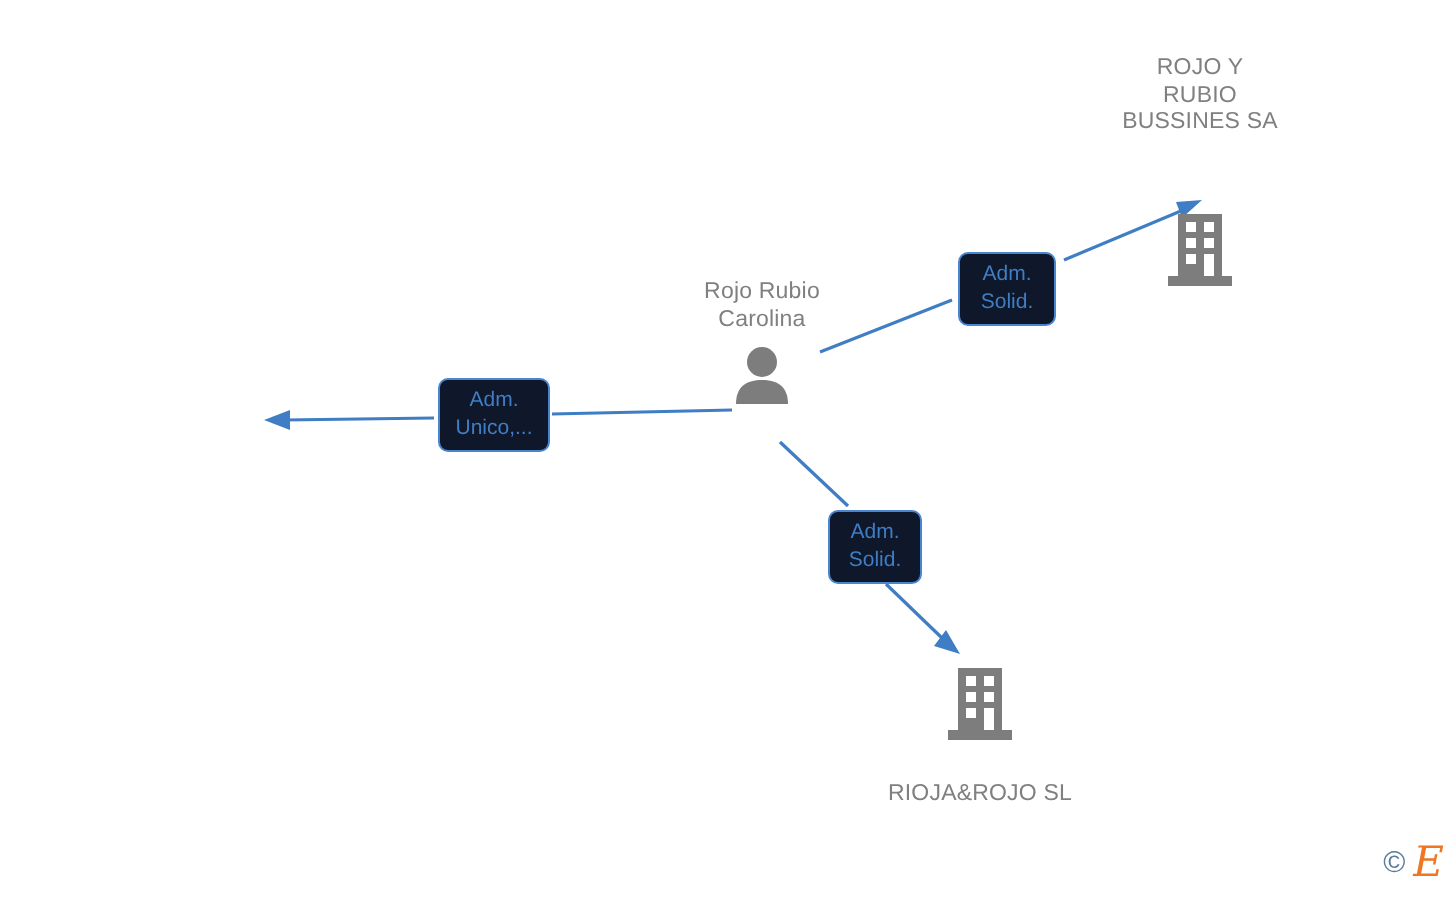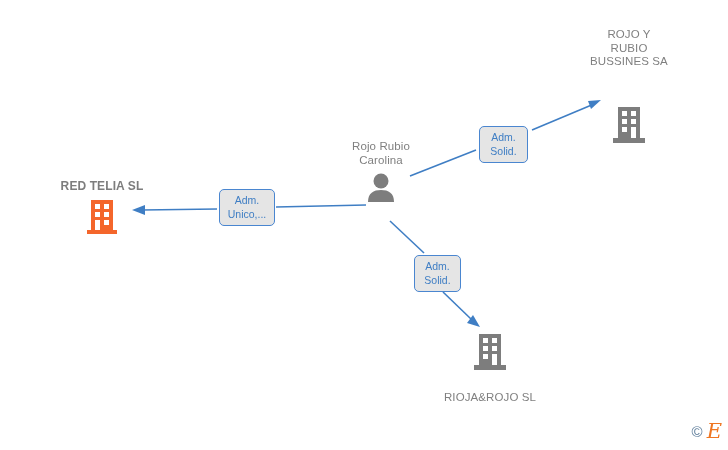--- a/index.html
+++ b/index.html
@@ -49,21 +49,21 @@
   .node-icon {
     display: block;
   }
   .node.label-below .node-label { margin-top: 20px; }
   .node.label-above .node-label { margin-bottom: 5px; }
 
   
   .rel-chip {
     position: absolute;
     box-sizing: border-box;
-    background: #e5e5e5;
+    background: #0f172a;
     border: 1.6px solid #4a86d0;
     border-radius: 5px;
     color: #3f7ec4;
     font-size: 10.5px;
     line-height: 14px;
     text-align: center;
     padding: 3px 7px 4px 7px;
     white-space: pre-line;
     z-index: 6;
   }
@@ -116,49 +116,36 @@
       <path d="M 217 209 L 142 210" stroke="#3f7ec4" stroke-width="1.6" fill="none"></path>
       <polygon points="132,210 145,205 145,215" fill="#3f7ec4"></polygon>
     </g>
     <g>
       <path d="M 390 221 L 424 253" stroke="#3f7ec4" stroke-width="1.6" fill="none"></path>
       <path d="M 443 292 L 471 319" stroke="#3f7ec4" stroke-width="1.6" fill="none"></path>
       <polygon points="480,327 467,323 473,315" fill="#3f7ec4"></polygon>
     </g>
   </svg>
 
-  <div class="node label-above" style="left:560px; top:28px; width:138px;gap:32px;">
+  <div class="node label-above" style="left:531px; top:28px; width:138px;gap:32px;">
     <div class="node-label">ROJO Y
 RUBIO
 BUSSINES SA</div>
     <svg class="node-icon" width="36" height="38" viewBox="0 0 36 38">
       <rect x="7" y="1" width="22" height="31" fill="#7d7d7d"></rect>
       <rect x="2" y="32" width="32" height="5" fill="#7d7d7d"></rect>
       <rect x="11" y="5" width="5" height="5" fill="#ffffff"></rect>
       <rect x="20" y="5" width="5" height="5" fill="#ffffff"></rect>
       <rect x="11" y="13" width="5" height="5" fill="#ffffff"></rect>
       <rect x="20" y="13" width="5" height="5" fill="#ffffff"></rect>
       <rect x="11" y="21" width="5" height="5" fill="#ffffff"></rect>
       <rect x="20" y="21" width="5" height="11" fill="#ffffff"></rect>
     </svg>
   </div>
 
-  <div class="node label-above" style="left:36px; top:180px; width:132px;">
-    <div class="node-label bold">RED TELIA SL</div>
-    <svg class="node-icon" width="32" height="36" viewBox="0 0 32 36">
-      <rect x="5" y="1" width="22" height="30" fill="#f4662b"></rect>
-      <rect x="1" y="31" width="30" height="4" fill="#f4662b"></rect>
-      <rect x="9" y="5" width="5" height="5" fill="#ffffff"></rect>
-      <rect x="18" y="5" width="5" height="5" fill="#ffffff"></rect>
-      <rect x="9" y="13" width="5" height="5" fill="#ffffff"></rect>
-      <rect x="18" y="13" width="5" height="5" fill="#ffffff"></rect>
-      <rect x="9" y="21" width="5" height="10" fill="#ffffff"></rect>
-      <rect x="18" y="21" width="5" height="5" fill="#ffffff"></rect>
-    </svg>
-  </div>
 
   <div class="node label-above" style="left:326px; top:140px; width:110px;">
     <div class="node-label">Rojo Rubio
 Carolina</div>
     <svg class="node-icon" width="32" height="30" viewBox="0 0 32 30">
       <circle cx="16" cy="9" r="7.5" fill="#7d7d7d"></circle>
       <path d="M 3 30 C 3 21 8.5 18 16 18 C 23.5 18 29 21 29 30 Z" fill="#7d7d7d"></path>
     </svg>
   </div>
 

